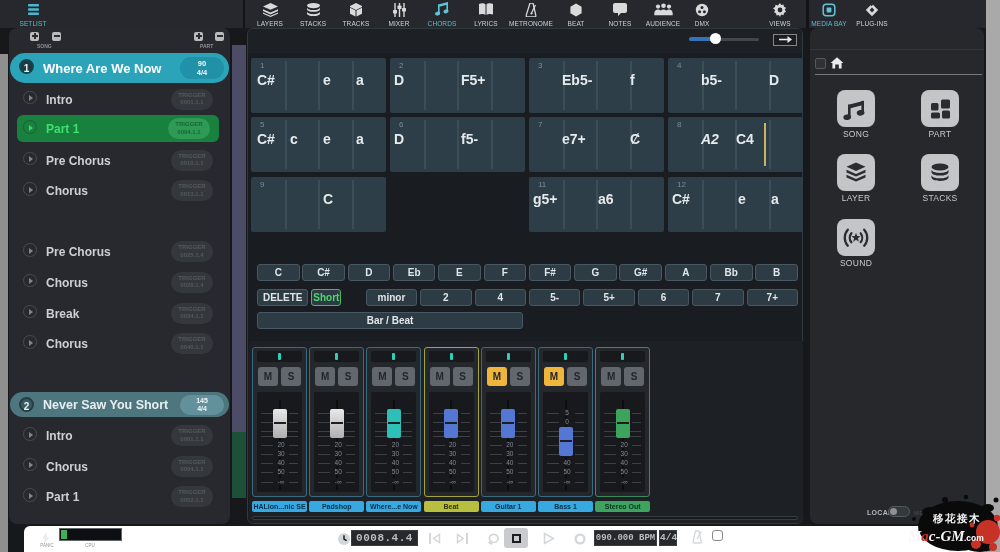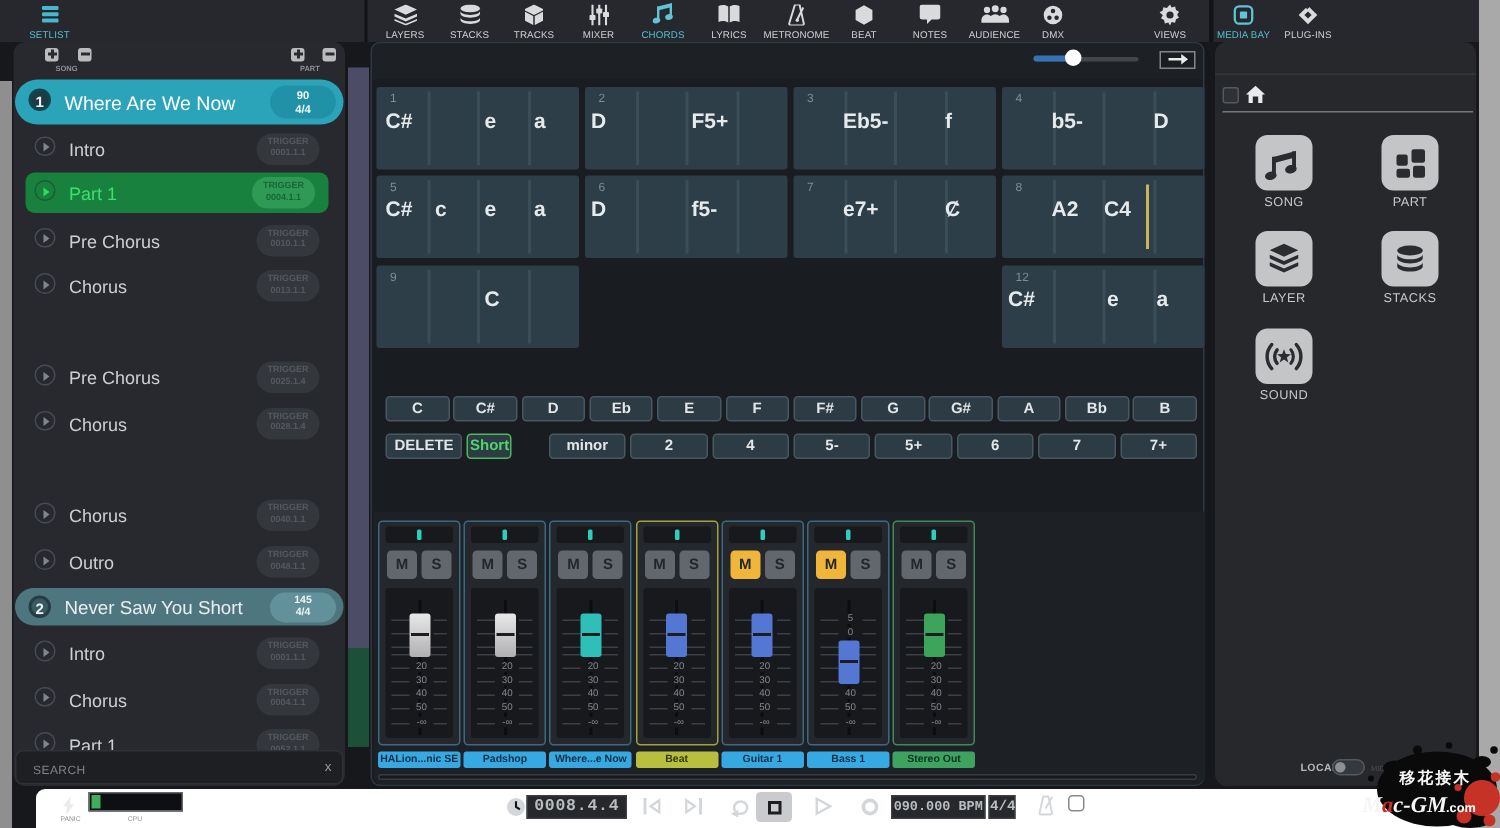--- a/index.html
+++ b/index.html
@@ -27,21 +27,21 @@
 .pm:before, .pm:after { content:""; position:absolute; background:#2a2c30; }
 .pm.plus:before { left:1.5px; top:3.5px; width:6px; height:2px; }
 .pm.plus:after { left:3.5px; top:1.5px; width:2px; height:6px; }
 .pm.minus:before { left:1.5px; top:3.5px; width:6px; height:2px; }
 .hlabel { position:absolute; font-size:5px; color:#8d9094; font-weight:bold; }
 
 .row { position:absolute; left:1px; width:219px; height:27px; }
 .grn .pcirc:after { border-left-color:#35d866 !important; }
 .pcirc { position:absolute; left:13px; top:5px; width:13.5px; height:13.5px; border:1.8px solid #474c52; border-radius:50%; }
 .pcirc:after { content:""; position:absolute; left:5px; top:3.8px; width:0; height:0; border-left:4.4px solid #80868d; border-top:3px solid transparent; border-bottom:3px solid transparent; }
-.rname { position:absolute; left:36px; top:7px; font-size:12px; font-weight:normal; color:#cdd0d3; }
+.rname { position:absolute; left:36px; top:7px; font-size:12px; font-weight:bold; color:#cdd0d3; }
 .trig { position:absolute; right:16px; top:3px; width:42px; height:21px; background:#34383d; border-radius:11px; color:#55595f; font-size:6px; font-weight:bold; text-align:center; line-height:7.5px; padding-top:3px; }
 .song-pill { position:absolute; left:1px; width:219px; background:#2ba4ba; border-radius:15px; }
 .scirc { position:absolute; left:9px; width:15px; height:15px; border:2px solid #14454f; border-radius:50%; background:#1d3b42; color:#e8f4f6; font-weight:bold; font-size:10px; text-align:center; }
 .sbadge { position:absolute; right:5px; width:44px; border-radius:11px; color:#f0f6f7; font-size:7.5px; font-weight:bold; text-align:center; }
 
 #searchbar { position:absolute; width:219px; height:23px; background:#1d1f23; border-radius:5px; border:1px solid #2e3136; }
 #searchbar .st { position:absolute; left:11px; top:7.5px; font-size:8px; color:#7f838a; letter-spacing:.3px; }
 #searchbar .sx { position:absolute; right:7px; top:5px; font-size:9px; color:#9a9ea3; }
 
 
@@ -303,29 +303,29 @@
   <div class="row" style="top:210px;">
       <div class="pcirc"></div>
       <div class="rname">Pre Chorus</div>
       <div class="trig">TRIGGER<br>0025.1.4</div>
     </div>
   <div class="row" style="top:240.5px;">
       <div class="pcirc"></div>
       <div class="rname">Chorus</div>
       <div class="trig">TRIGGER<br>0028.1.4</div>
     </div>
+  <div class="row" style="top:271.5px;">
+      <div class="pcirc"></div>
+      <div class="rname">Break</div>
+      <div class="trig">TRIGGER<br>0034.1.1</div>
+    </div>
   <div class="row" style="top:302px;">
       <div class="pcirc"></div>
       <div class="rname">Chorus</div>
       <div class="trig">TRIGGER<br>0040.1.1</div>
-    </div>
-  <div class="row" style="top:333px;">
-      <div class="pcirc"></div>
-      <div class="rname">Outro</div>
-      <div class="trig">TRIGGER<br>0048.1.1</div>
     </div>
 
   <div class="song-pill" style="top:364px; height:25px; background:#4e767f;">
     <div class="scirc" style="top:4.5px; line-height:15px; border-color:#263d43; background:#3a5a62;">2</div>
     <div class="rname" style="left:33px; top:6px; color:#e8eef0; font-size:12.5px;">Never Saw You Short</div>
     <div class="sbadge" style="top:2.5px; height:20px; background:#63919b; padding-top:2px; line-height:8.5px; font-size:7px;">145<br>4/4</div>
   </div>
 
   <div class="row" style="top:394px;">
       <div class="pcirc"></div>
@@ -336,24 +336,20 @@
       <div class="pcirc"></div>
       <div class="rname">Chorus</div>
       <div class="trig">TRIGGER<br>0004.1.1</div>
     </div>
   <div class="row" style="top:455px;">
       <div class="pcirc"></div>
       <div class="rname">Part 1</div>
       <div class="trig">TRIGGER<br>0052.1.1</div>
     </div>
 
-  <div id="searchbar" style="position:absolute; left:1px; top:472px;">
-    <div class="st">SEARCH</div>
-    <div class="sx">x</div>
-  </div>
 </div>
 <div id="sstrip">
     <div class="purple"></div>
     <div class="green"></div>
   </div>
 <div id="center">
   <div class="abs" style="left:0; top:0; width:554px; height:24px; background:#1d2025; border-radius:6px 6px 0 0;"></div>
   <div class="abs" style="left:441px; top:8.5px; width:70px; height:3px; background:#43474c; border-radius:2px;"></div>
   <div class="abs" style="left:441px; top:8px; width:27px; height:4px; background:#3672b8; border-radius:2px;"></div>
   <div class="abs" style="left:462px; top:4px; width:11px; height:11px; background:#fff; border-radius:50%;"></div>
@@ -422,31 +418,39 @@
       <div class="beatline" style="left:100.5px"></div>
       <div class="barnum">7</div>
       <div class="chord" style="left:33px;">e7+</div>
       <div class="chord" style="left:101px;">Ȼ</div>
     </div>
   <div class="cell" style="left:420px; top:88px;">
       <div class="beatline" style="left:33.5px"></div>
       <div class="beatline" style="left:67px"></div>
       <div class="beatline" style="left:100.5px"></div>
       <div class="barnum">8</div>
-      <div class="chord" style="left:33px;">A2</div>
+      <div class="chord" style="left:33px;font-style:italic;">A2</div>
       <div class="chord" style="left:68px;">C4</div>
       <div class="playhead" style="left:96px; top:6px; height:43px;"></div>
     </div>
 
   <div class="cell" style="left:3px; top:148px;">
       <div class="beatline" style="left:33.5px"></div>
       <div class="beatline" style="left:67px"></div>
       <div class="beatline" style="left:100.5px"></div>
       <div class="barnum">9</div>
       <div class="chord" style="left:72px;">C</div>
+    </div>
+  <div class="cell" style="left:281px; top:148px;">
+      <div class="beatline" style="left:33.5px"></div>
+      <div class="beatline" style="left:67px"></div>
+      <div class="beatline" style="left:100.5px"></div>
+      <div class="barnum">11</div>
+      <div class="chord" style="left:4px;">g5+</div>
+      <div class="chord" style="left:69px;">a6</div>
     </div>
   <div class="cell" style="left:420px; top:148px;">
       <div class="beatline" style="left:33.5px"></div>
       <div class="beatline" style="left:67px"></div>
       <div class="beatline" style="left:100.5px"></div>
       <div class="barnum">12</div>
       <div class="chord" style="left:4px;">C#</div>
       <div class="chord" style="left:70px;">e</div>
       <div class="chord" style="left:103px;">a</div>
     </div>
@@ -468,20 +472,21 @@
   <div class="cbtn" style="left:63.4px; top:260px; width:30px; border-color:#4db85f; color:#4fd56d;">Short</div>
   <div class="cbtn" style="left:117.8px;top:260px; width:51.4px;">minor</div>
   <div class="cbtn" style="left:172.2px;top:260px; width:51.4px;">2</div>
   <div class="cbtn" style="left:226.6px;top:260px; width:51.4px;">4</div>
   <div class="cbtn" style="left:281px;  top:260px; width:51.4px;">5-</div>
   <div class="cbtn" style="left:335.4px;top:260px; width:51.4px;">5+</div>
   <div class="cbtn" style="left:389.8px;top:260px; width:51.4px;">6</div>
   <div class="cbtn" style="left:444.2px;top:260px; width:51.4px;">7</div>
   <div class="cbtn" style="left:498.6px;top:260px; width:51.4px;">7+</div>
 
+  <div class="cbtn" style="left:9px;   top:283px; width:266px;">Bar / Beat</div>
 
   <div id="mixer">
     <div class="strip" style="left:3px;">
       <div class="led"></div>
         <div class="ms m">M</div>
         <div class="ms s">S</div>
       <div class="fader">
           <div class="tick" style="left:4px; right:4px; top:21px;"></div>
           <div class="tick" style="left:4px; right:4px; top:30px;"></div>
           <div class="tick" style="left:4px; right:4px; top:39px;"></div>

